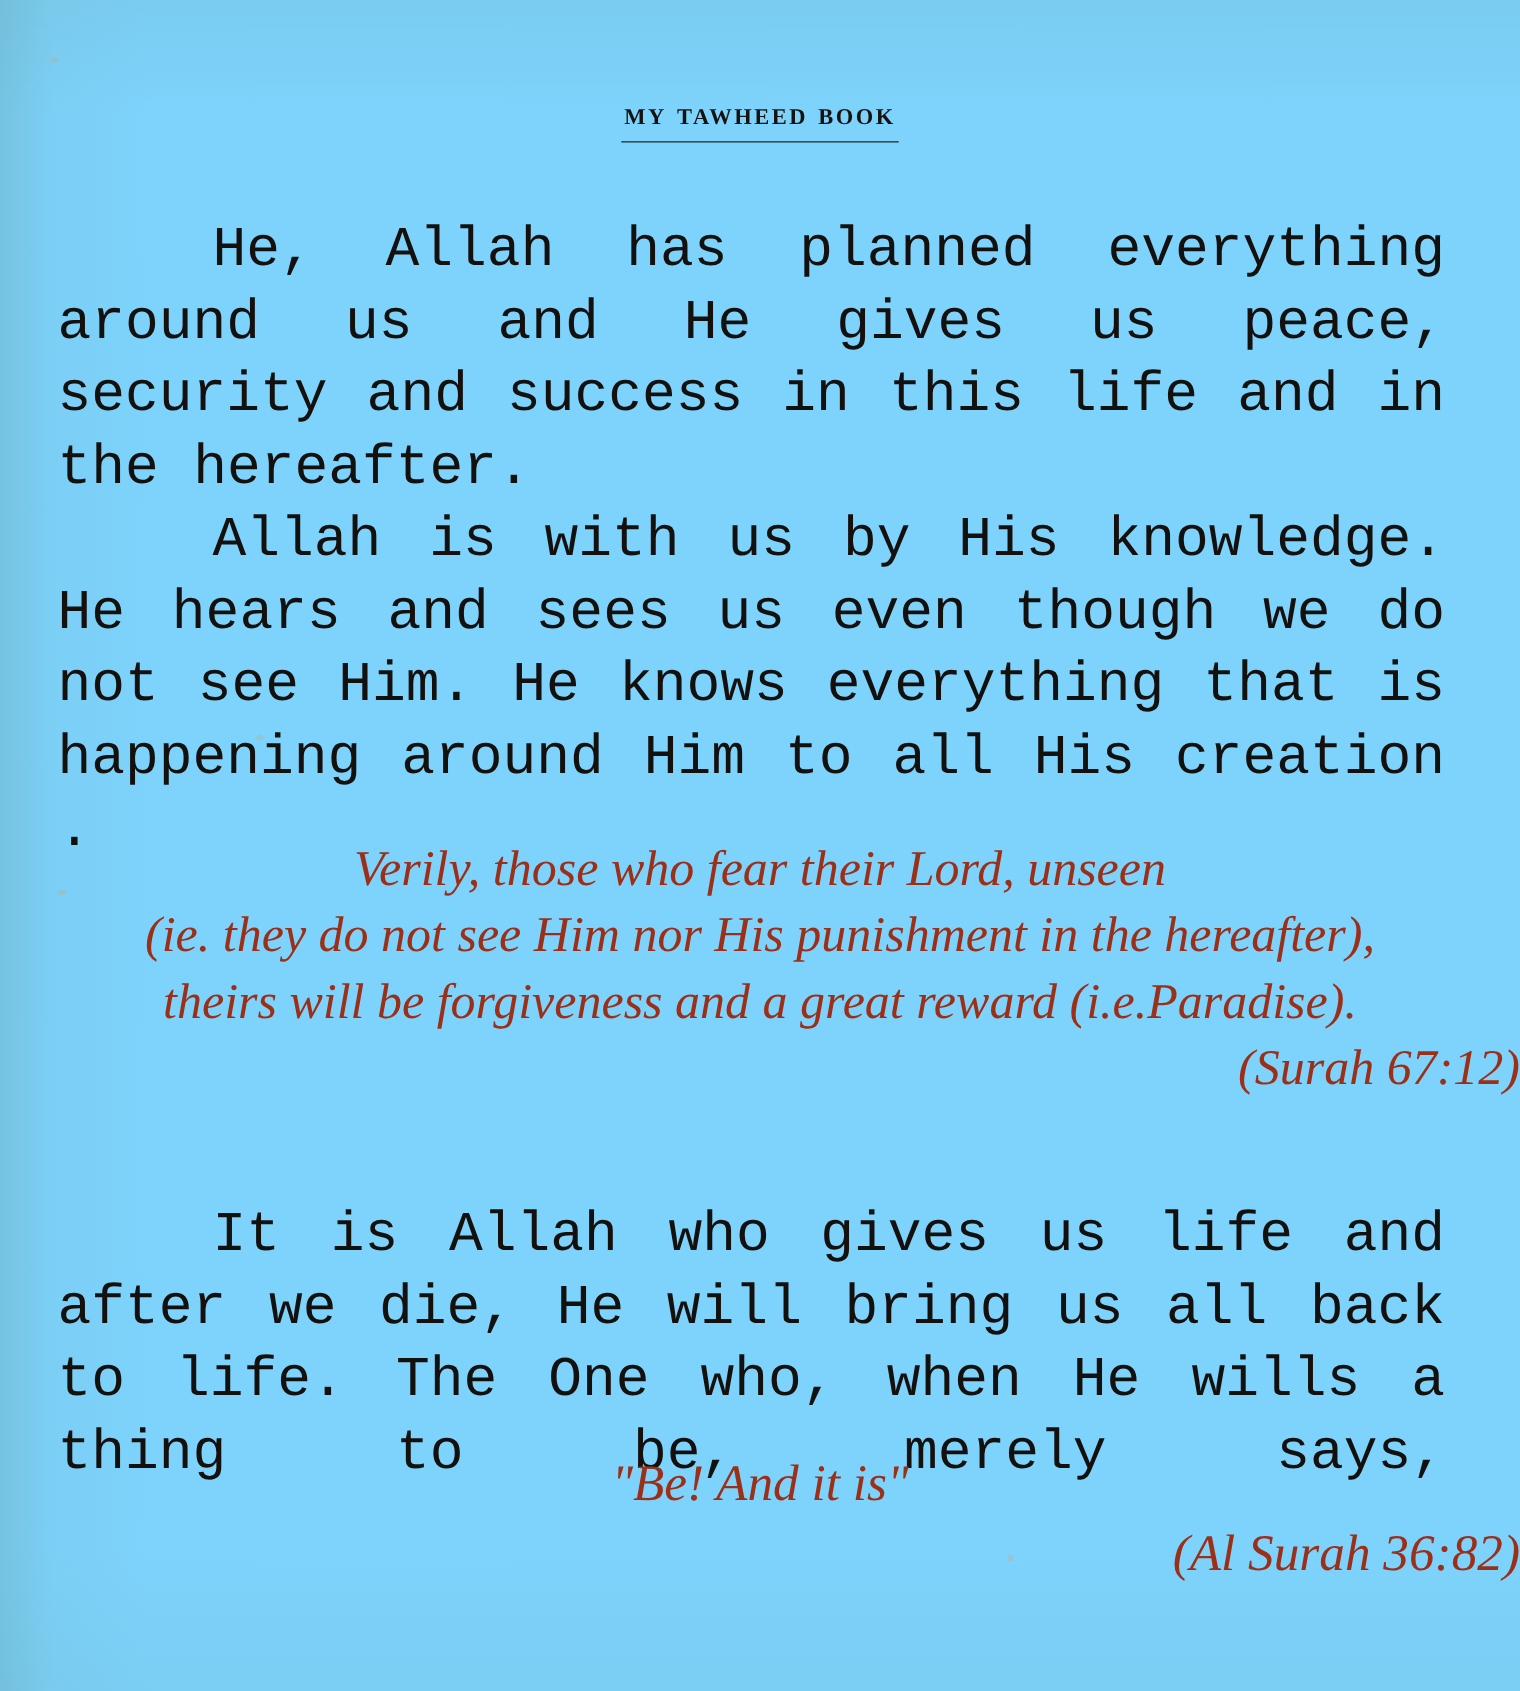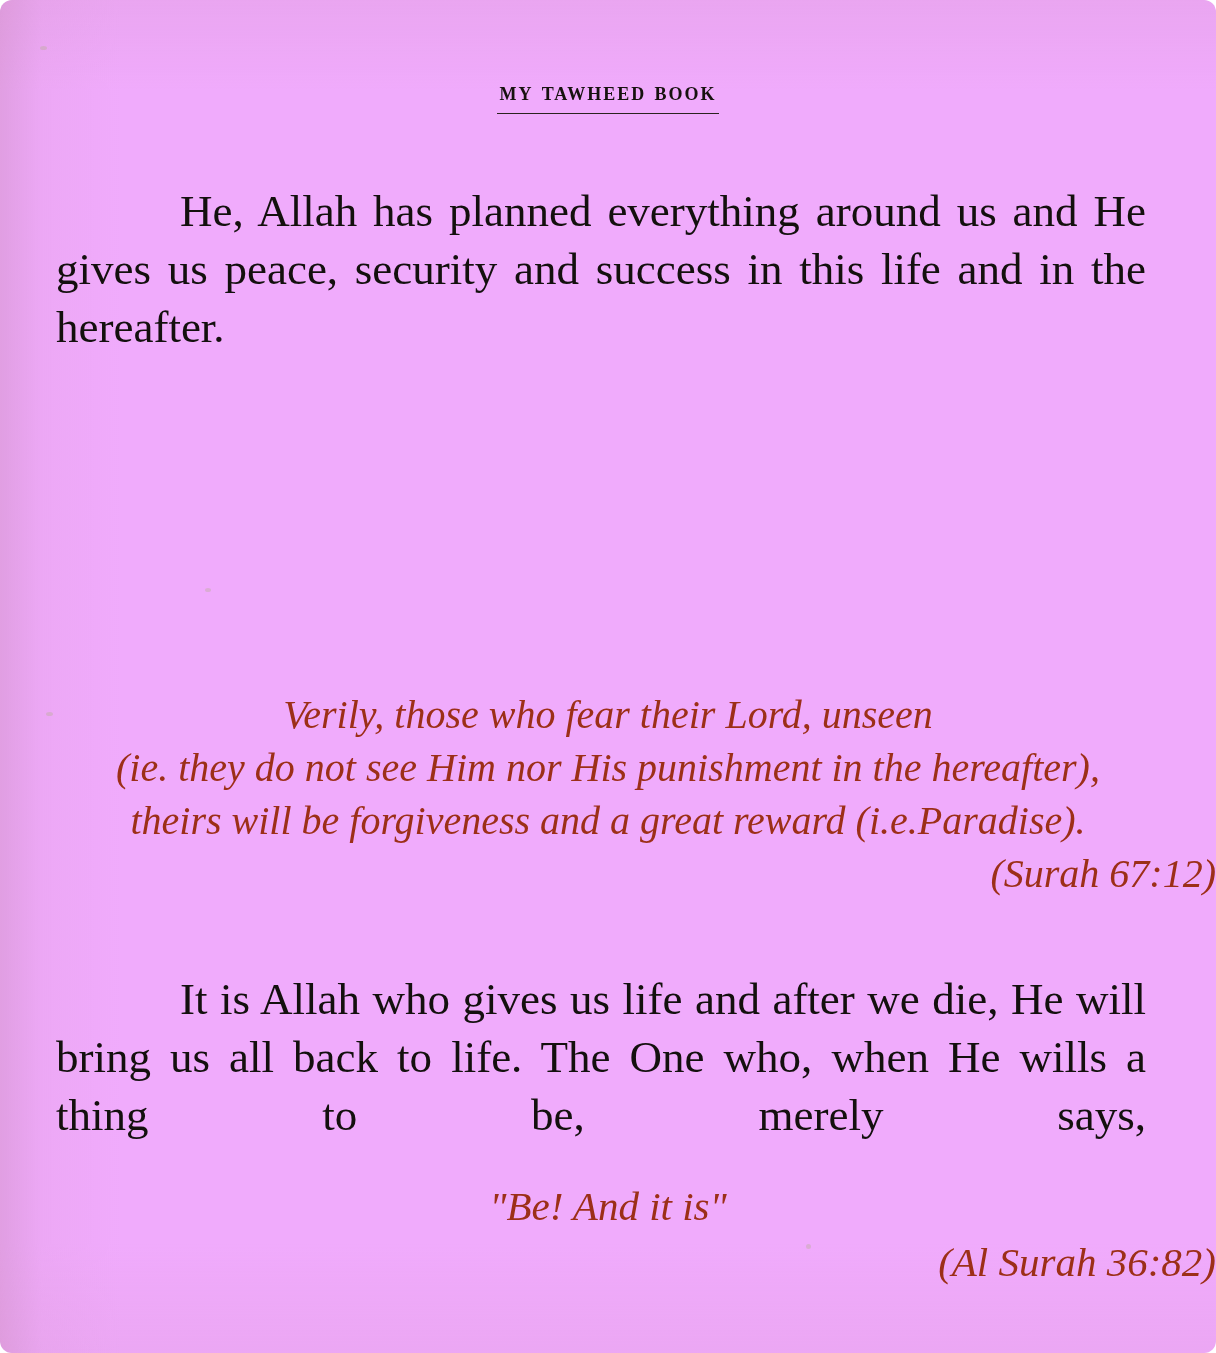--- a/index.html
+++ b/index.html
@@ -54,45 +54,45 @@
     font-weight: 700;
     letter-spacing: 2.0px;
     font-variant: small-caps;
     text-transform: lowercase;
     color: #17120f;
     padding: 0 2px 7px 2px;
     border-bottom: 1.6px solid #2a231e;
     line-height: 1.1;
   }
   p.para {
-    margin: 10px;
+    margin: 0;
     font-size: 45px;
     line-height: 58px;
     text-align: justify;
     text-justify: inter-word;
     text-indent: 124px;
     color: #14100e;
     word-spacing: 0.5px;
+    font-family: Liberation Mono, monospace;
   }
   p.para:last-child::after {
     content: "";
     display: inline-block;
     width: 100%;
   }
 
   
   .quote {
     position: absolute;
     left: 0;
     right: 0;
     text-align: center;
     color: #9c2f18;
     font-style: italic;
     font-family: "Liberation Serif", "DejaVu Serif", serif;
-    margin-top: 20px;
   }
   .quote .qline {
     display: block;
     font-size: 40px;
     line-height: 53px;
     white-space: nowrap;
     color: #9c2f18;
   }
   .quote .qref {
     display: block;
@@ -111,34 +111,35 @@
     line-height: 56px;
   }
 
   
   #para-block-a { position: absolute; left: 46px; top: 172px; width: 1110px; }
   #para-block-b { position: absolute; left: 46px; top: 960px; width: 1110px; }
 </style>
 </head>
 <body>
 
-<div class="page" style="background: #f0abfc; color: rgb(20, 16, 14); border-radius: 12px;">
+<div class="page" style="background: #7dd3fc; color: rgb(20, 16, 14);">
 
   <div class="scan-shade"></div>
   <div class="speck" style="left:205px; top:588px; width:6px; height:4px;"></div>
   <div class="speck" style="left:46px; top:712px; width:7px; height:4px;"></div>
   <div class="speck" style="left:806px; top:1244px; width:5px; height:5px;"></div>
   <div class="speck" style="left:40px; top:46px; width:7px; height:4px;"></div>
 
   <div class="runhead-wrap">
     <span class="runhead">My Tawheed Book</span>
   </div>
 
   <div id="para-block-a">
     <p class="para">He, Allah has planned everything around us and He gives us peace, security and success in this life and in the hereafter.</p>
+    <p class="para">Allah is with us by His knowledge. He hears and sees us even though we do not see Him. He knows everything that is happening around Him to all His creation .</p>
   </div>
 
   <div class="quote" id="quote-one" style="color: rgb(156, 47, 24);">
     <span class="qline" style="color: rgb(156, 47, 24);">Verily, those who fear their Lord, unseen</span>
     <span class="qline" style="color: rgb(156, 47, 24);">(ie. they do not see Him nor His punishment in the hereafter),</span>
     <span class="qline" style="color: rgb(156, 47, 24); text-align: center;">theirs will be forgiveness and a great reward (i.e.Paradise).</span>
     <span class="qref" style="color: rgb(156, 47, 24);">(Surah 67:12)</span>
   </div>
 
   <div id="para-block-b">

